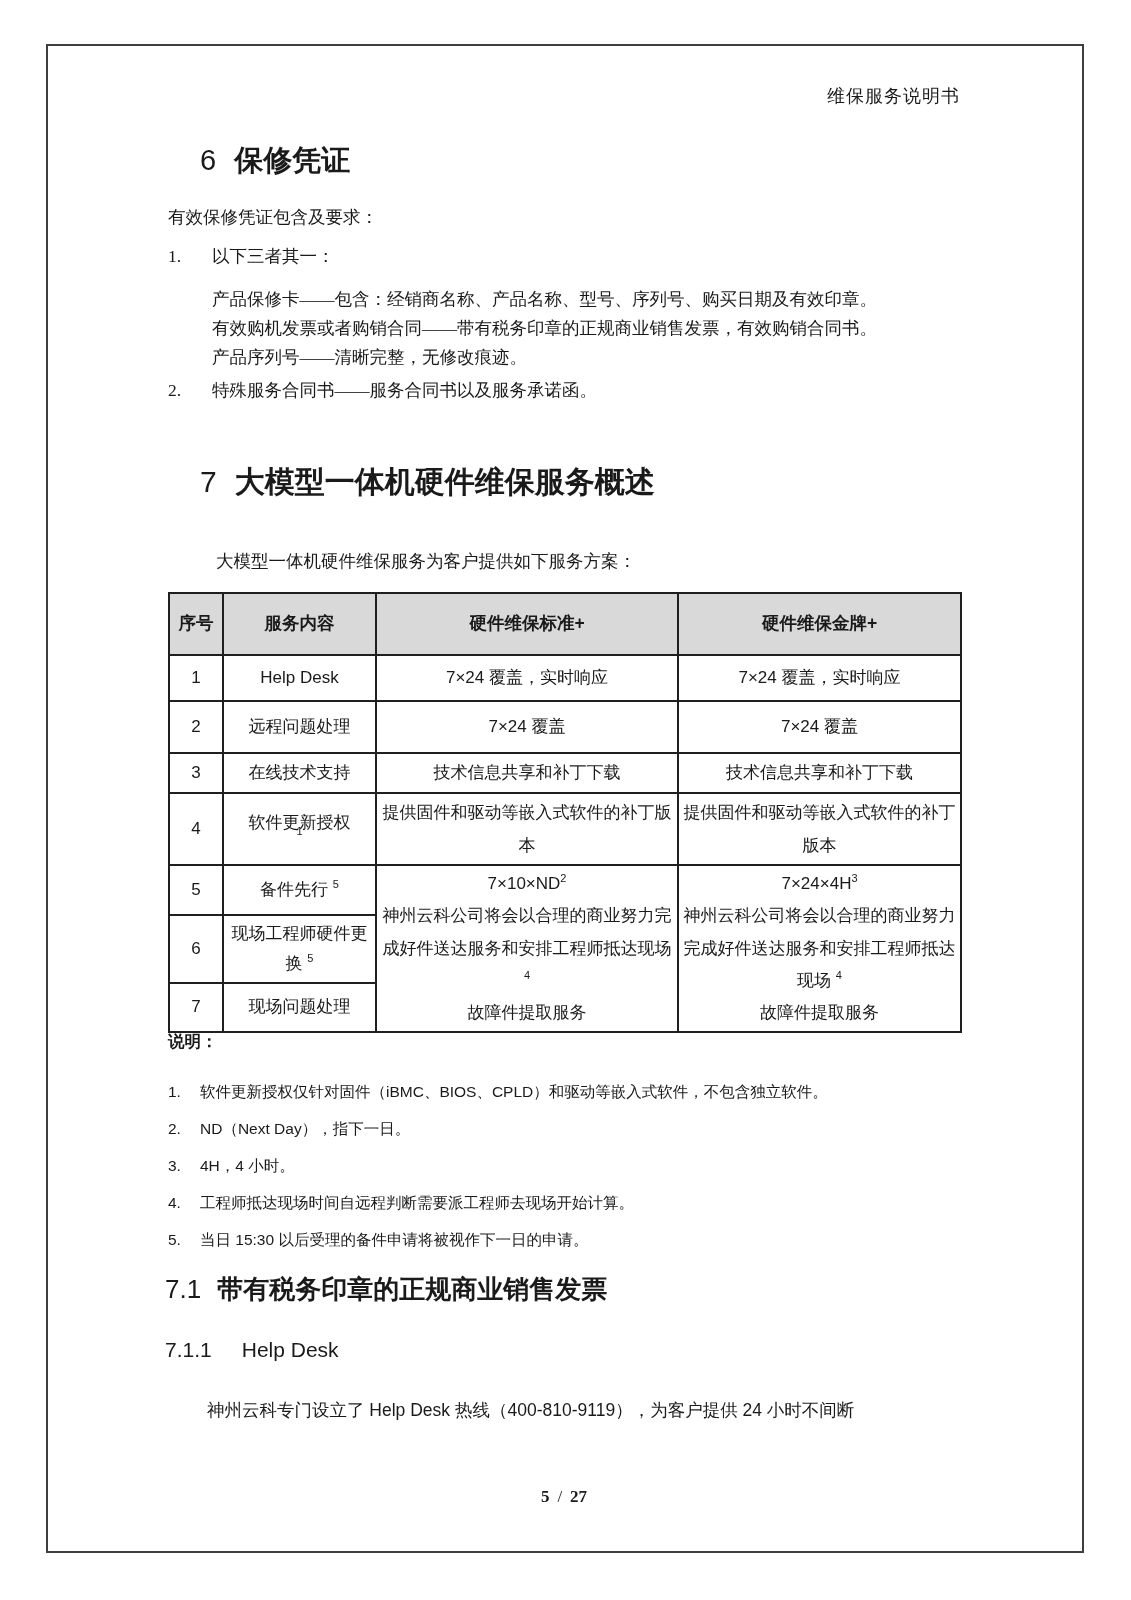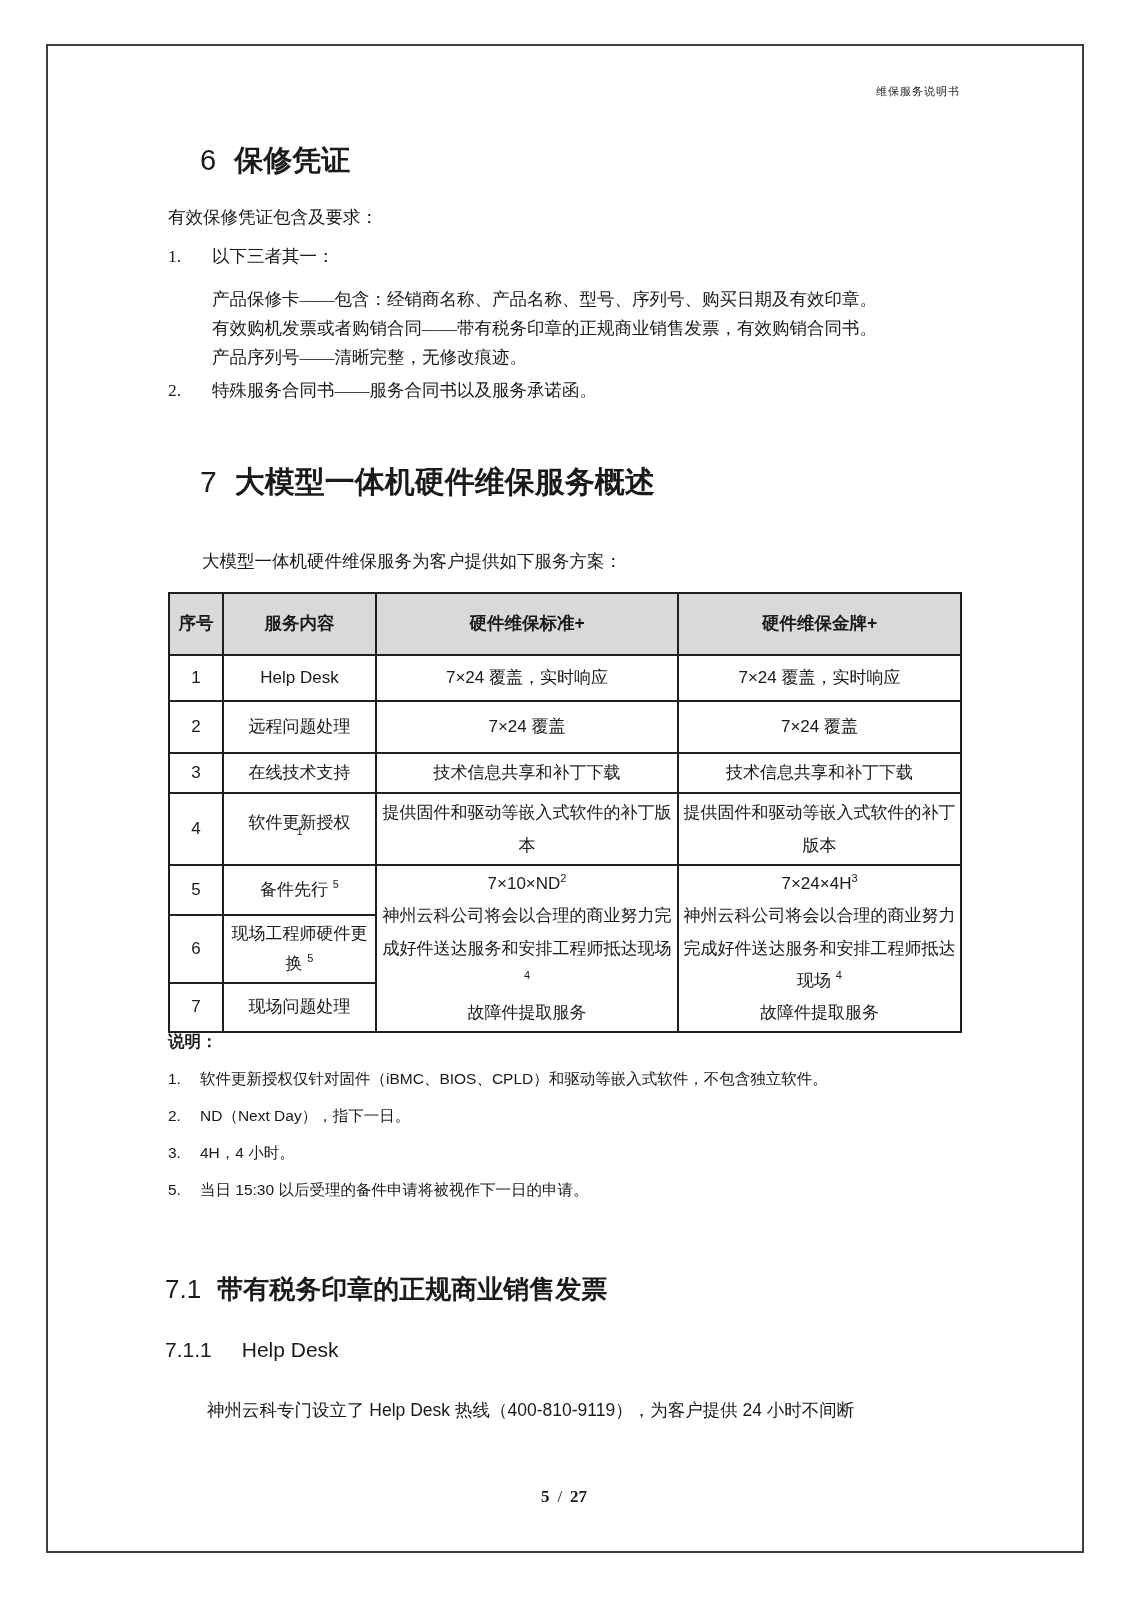--- a/index.html
+++ b/index.html
@@ -9,57 +9,57 @@
     color:#1a1a1a;
     font-family:"Liberation Sans", sans-serif;
   }
   .frame {
     position:absolute; left:46px; top:44px; width:1038px; height:1509px;
     border:2px solid #3f3f3f; background:#ffffff;
   }
   .abs { position:absolute; }
   .serif { font-family:"Liberation Serif", serif; }
 
-  .hdr-right { top:84px; right:171px; font-size:11px; letter-spacing:1px; }
+  .hdr-right { top:84px; right:171px; font-size:18px; letter-spacing:1px; }
 
   .h1 { left:167px; font-size:29px; line-height:40px; font-weight:700; white-space:nowrap;margin-left:33px; }
   .h1 .num { font-weight:400; margin-right:18px; }
   .h6 { top:140px; }
   .h7 { top:462px; font-size:30px; }
 
   .p-body { font-size:17.5px; line-height:28px; white-space:nowrap; }
   .p6-intro { top:203px; left:168px; }
 
   .li { left:168px; font-size:17.5px; line-height:28px; white-space:nowrap; }
   .li .marker { display:inline-block; width:44px; }
   .li1 { top:242px; }
   .li2 { top:376px; }
   .subblock { top:285px; left:212px; font-size:17.5px; line-height:29px; white-space:nowrap; }
 
-  .p7-intro { top:549px; left:202px; font-size:17.5px; white-space:nowrap; }
+  .p7-intro { top:549px; left:216px; font-size:17.5px; white-space:nowrap; }
 
   table.svc {
     position:absolute; top:592px; left:168px; width:792px;
     border-collapse:collapse; table-layout:fixed;
     font-size:17px;
   }
   table.svc th, table.svc td {
     border:2px solid #1f1f1f; text-align:center; vertical-align:middle;
     line-height:1.9; padding:2px 4px; overflow:hidden;
   }
   table.svc th { background:#d9d9d9; font-weight:700; height:62px; font-size:17.5px; }
   td.no { text-align:left; padding-left:9px; }
   tr.r1 td{ height:46px; } tr.r2 td{ height:52px; } tr.r3 td{ height:40px; }
   tr.r4 td{ height:68px; } tr.r5 td{ height:49px; } tr.r6 td{ height:67px; } tr.r7 td{ height:49px; }
   td.merged { vertical-align:middle; line-height:33px; padding:4px 10px; }
   sup { font-size:11px; line-height:0; }
   .supline { line-height:14px; margin-top:-6px; padding-bottom:4px; }
 
   .notes { top:1030px; left:168px; width:792px; font-size:15.5px; }
-  .notes-title { font-weight:700; font-size:16.5px; line-height:22px; margin-bottom:16px; }
+  .notes-title { font-weight:700; font-size:16.5px; line-height:22px; margin-bottom:29px; }
   .note { line-height:22px; margin-bottom:15px; white-space:nowrap; }
   .note .marker { display:inline-block; width:32px; }
 
   .h2 { top:1272px; left:165px; font-size:26px; font-weight:700; white-space:nowrap; }
   .h2 .num { font-weight:400; margin-right:16px;margin-top:15px; }
   .h3 { top:1338px; left:165px; font-size:21px; font-weight:400; white-space:nowrap; }
   .h3 .num { margin-right:30px; }
   .p711 { top:1398px; left:207px; font-size:17.5px; white-space:nowrap; }
 
   .footer { top:1487px; left:168px; width:792px; text-align:center; font-size:17px; }
@@ -172,20 +172,23 @@
   <div class="note">
     <span class="marker">1.</span><span>软件更新授权仅针对固件（iBMC、BIOS、CPLD）和驱动等嵌入式软件，不包含独立软件。</span>
   </div>
   <div class="note">
     <span class="marker">2.</span><span>ND（Next Day），指下一日。</span>
   </div>
   <div class="note">
     <span class="marker">3.</span><span>4H，4 小时。</span>
   </div>
   <div class="note">
+    <span class="marker">4.</span><span>工程师抵达现场时间自远程判断需要派工程师去现场开始计算。</span>
+  </div>
+  <div class="note">
     <span class="marker">5.</span><span>当日 15:30 以后受理的备件申请将被视作下一日的申请。</span>
   </div>
 </div>
 
 <div class="abs h2">
   <span class="num">7.1</span><span>带有税务印章的正规商业销售发票</span>
 </div>
 
 <div class="abs h3">
   <span class="num">7.1.1</span><span>Help Desk</span>

